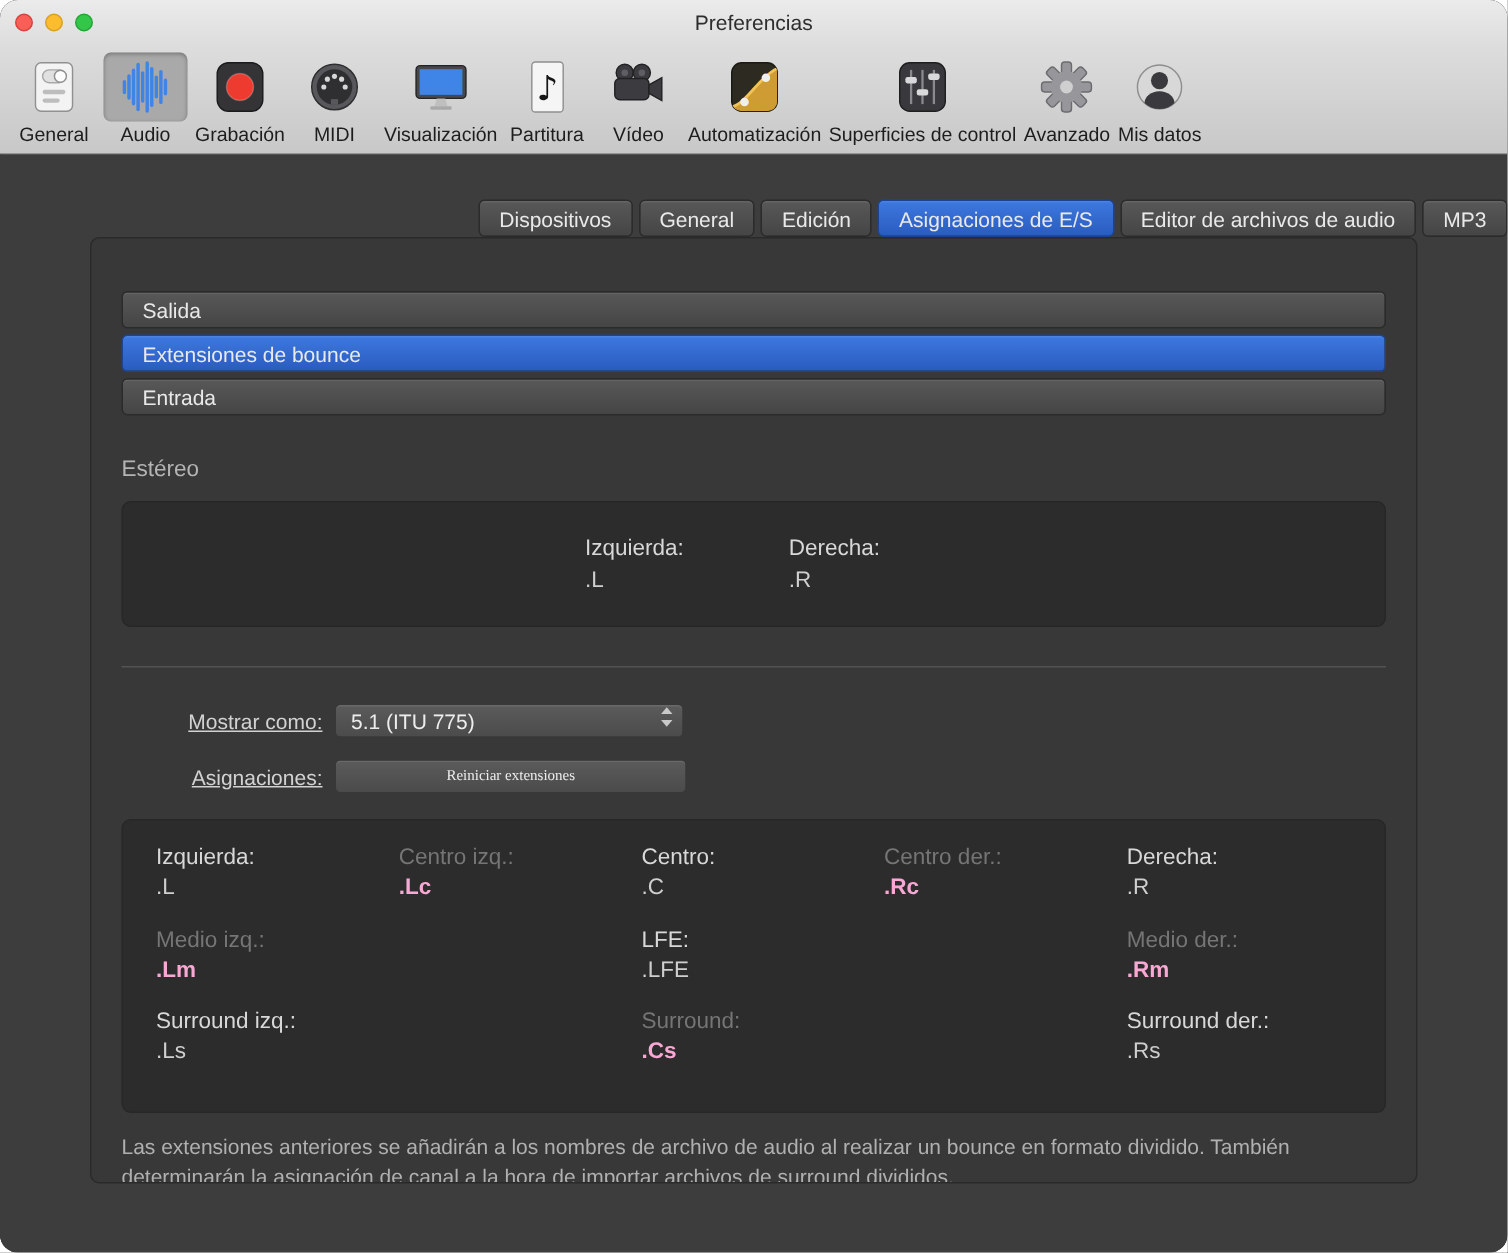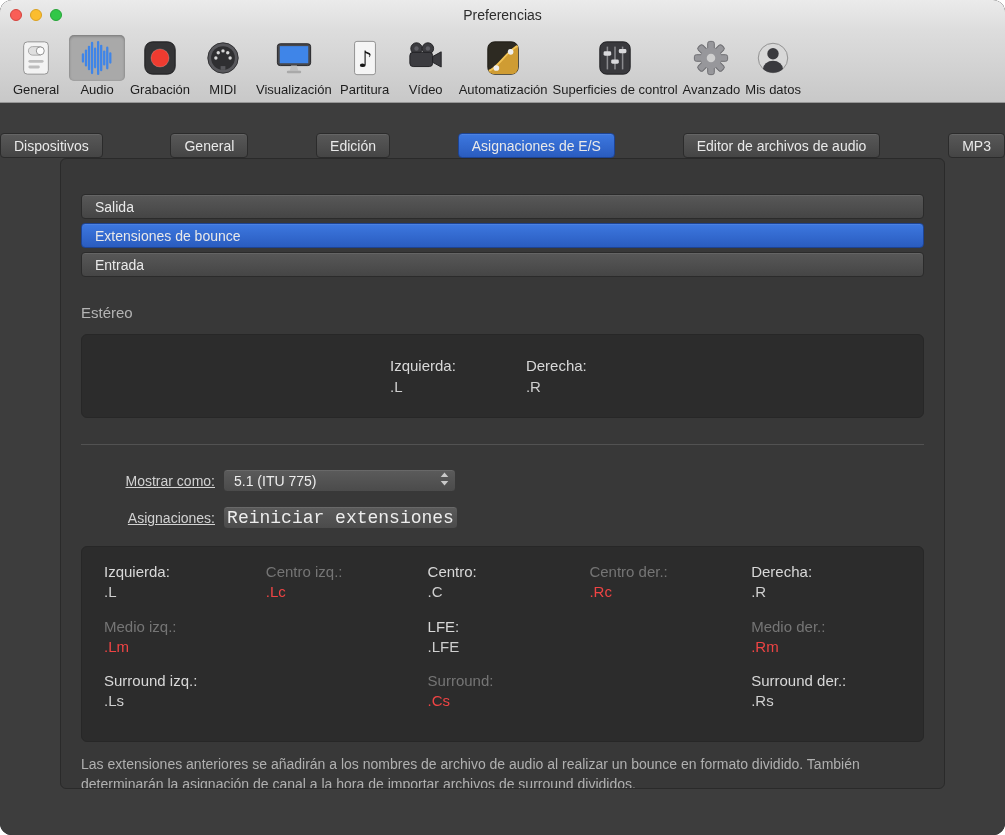--- a/index.html
+++ b/index.html
@@ -23,21 +23,21 @@
              padding:0 8px 5px 8px; gap:5px; }
   .tb-item { display:flex; flex-direction:column; align-items:center; gap:1px; cursor:default; }
   .tb-icon { height:46px; display:flex; align-items:center; justify-content:center;
              padding:3px 9px; border-radius:5px; }
   .tb-item.selected .tb-icon { background:#a9a9a9; box-shadow: inset 0 1px 3px rgba(0,0,0,.32); }
   .tb-label { font-size:13px; color:#1d1d1d; white-space:nowrap; line-height:15px; }
 
   
   .content { flex:1; background:#3d3d3d; padding-top:30px; }
 
-  .main-tabs, .subtabs { display:flex; justify-content:space-between; gap:4px; }
+  .main-tabs, .subtabs { display:flex; justify-content:flex-end; gap:4px; }
   .tab { height:25px; padding:0 13px; font-size:14px; color:#e9e9e9; display:flex; align-items:center;
          background:linear-gradient(#585858,#454545); border:1px solid #2b2b2b; border-radius:4px;
          box-shadow: inset 0 1px 0 rgba(255,255,255,.08); white-space:nowrap; cursor:default; }
   .tab.selected { background:linear-gradient(#3d78e0,#2a5cbf); border-color:#1d4494; }
 
   .inner-panel { margin:0 60px; height:631px; background:#383838; border:1px solid #2a2a2a;
                  border-radius:6px; padding:0 20px; overflow:hidden; }
   .subtabs { margin-top:35px;flex-direction:column; }
 
   .section-title { font-size:15px; color:#b4b4b4; margin:27px 0 13px 0; }
@@ -52,30 +52,30 @@
   .surround-title { font-size:15px; color:#b4b4b4; margin:9px 0 0 0; }
 
   .form-row { display:flex; align-items:center; margin-top:24px; }
   .form-row + .form-row { margin-top:14px; }
   .form-label { width:134px; text-align:right; font-size:14px; color:#d2d2d2; margin-right:8px;text-decoration:underline; }
   .popup { width:233px; height:23px; background:linear-gradient(#5b5b5b,#4b4b4b); border:1px solid #383838;
            border-radius:4px; display:flex; align-items:center; padding:0 6px 0 10px;
            box-shadow: inset 0 1px 0 rgba(255,255,255,.09); cursor:default; }
   .popup-text { flex:1; font-size:14px; color:#ededed; }
   .push-button { width:235px; height:23px; background:linear-gradient(#5b5b5b,#4b4b4b); border:1px solid #383838;
-                 border-radius:4px; color:#ededed; font-size:18px; display:flex; align-items:center;
+                 border-radius:4px; color:#ededed; font-size:10px; display:flex; align-items:center;
                  justify-content:center; box-shadow: inset 0 1px 0 rgba(255,255,255,.09); cursor:default;
-                 font-family:Liberation Mono, monospace; }
+                 font-family:Liberation Serif, serif; }
 
   .su-grid { margin-top:17px; height:196px; display:grid; grid-template-columns:repeat(5,1fr);
              grid-template-rows:repeat(3,1fr); padding:16px 10px 14px 22px; }
   .ch-label { font-size:15px; color:#d8d8d8; }
   .ch-value { font-size:15px; color:#cfcfcf; margin-top:3px; }
   .ch.dim .ch-label { color:#757575; }
-  .ch.dim .ch-value { color:#ef4444; }
+  .ch.dim .ch-value { color:#f9a8d4;font-weight:bold; }
 
   .footer-note { margin-top:12px; font-size:14px; line-height:20px; color:#b0b0b0; max-width:845px; }
 </style>
 </head>
 <body>
 
 <div class="window">
 
   <div class="titlebar">
     <div class="traffic">

